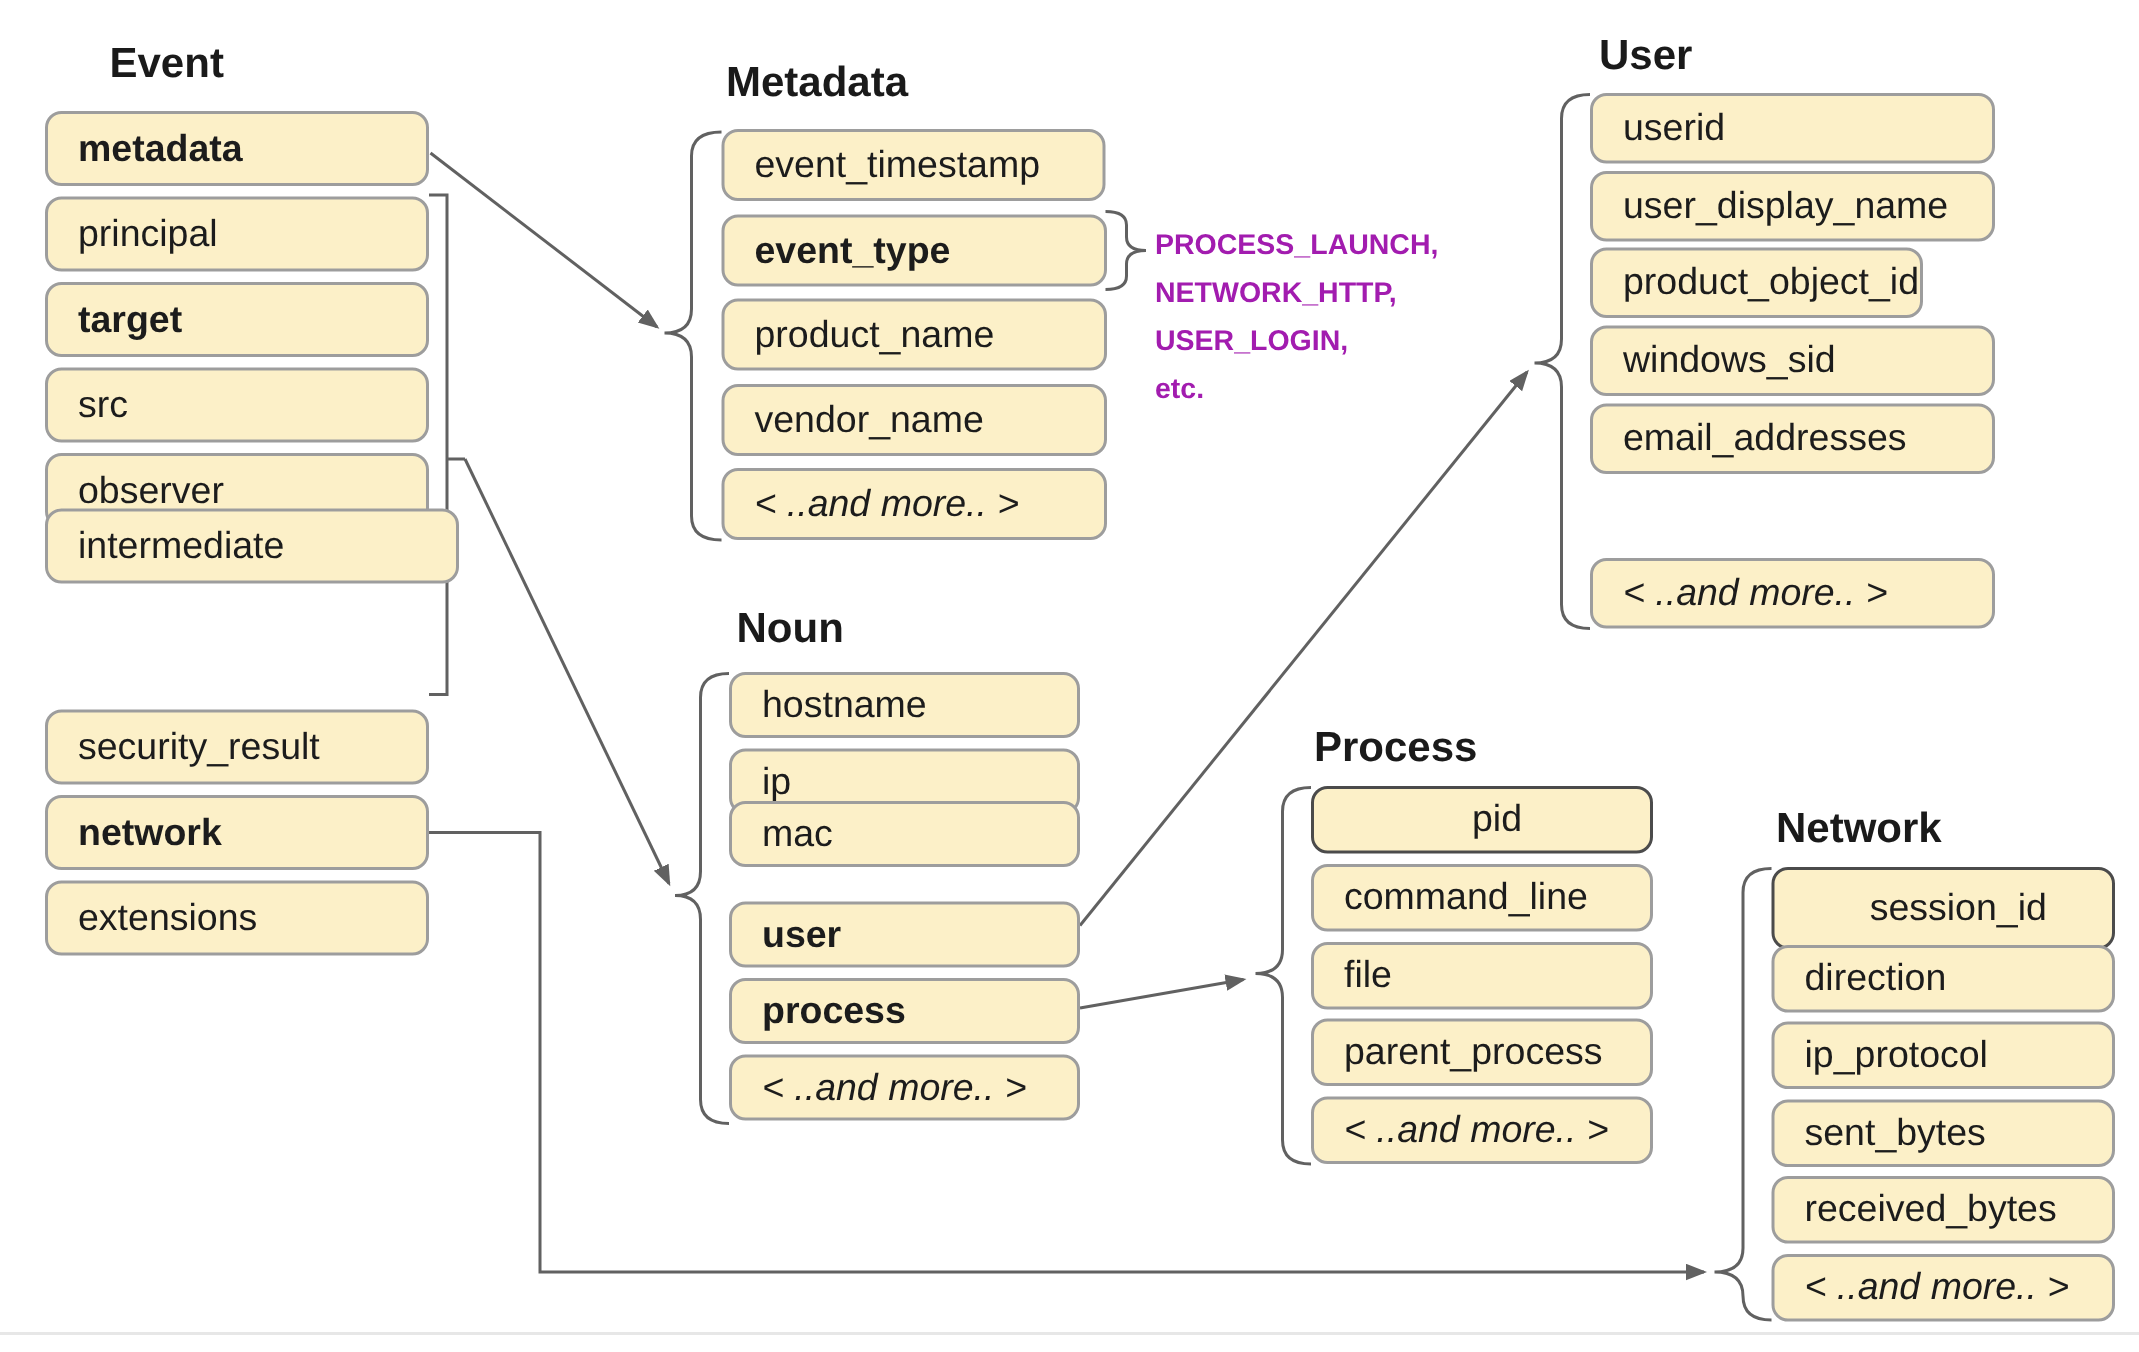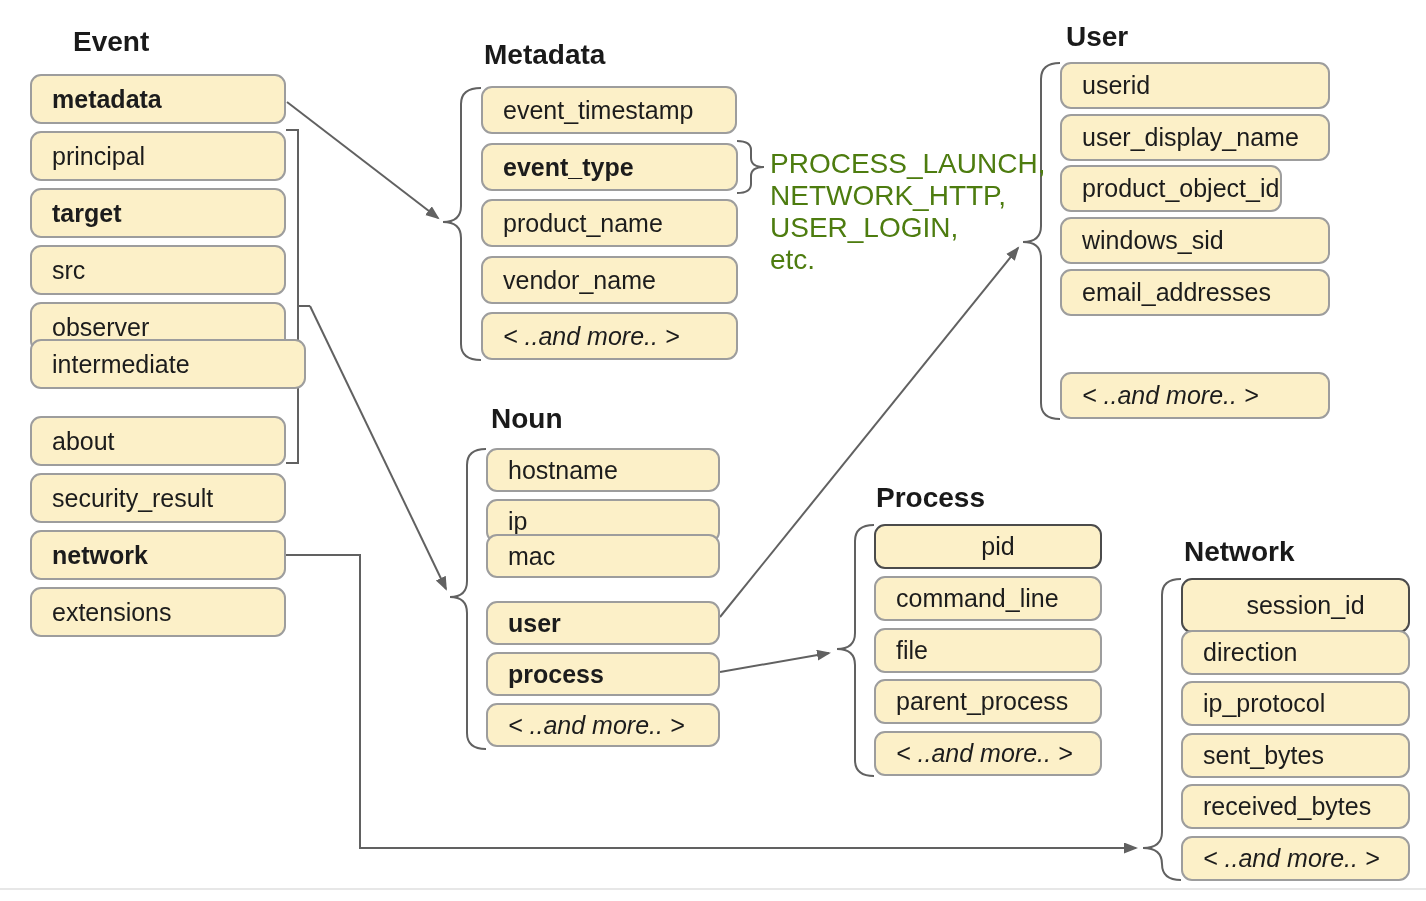--- a/index.html
+++ b/index.html
@@ -25,22 +25,23 @@
     display:flex;align-items:center;
     padding-left:20px;
     font-size:25px;color:#1c1c1c;
     white-space:nowrap;
   }
   .field-box.bold{font-weight:bold;}
   .field-box.italic{font-style:italic;}
   .field-box.dark{border-color:var(--box-border-dark,#4b4b4b);justify-content:center;}
   #annotation{
     position:absolute;z-index:2;
-    font-size:28px;color:#4d7c0f;line-height:32px;
+    font-size:19px;color:#a21caf;line-height:32px;
     white-space:nowrap;
+    font-weight:bold;
   }
   #bottom-divider{
     position:absolute;left:0;top:888px;width:1426px;height:2px;
     background:#e7e7e7;z-index:0;
   }
 </style>
 </head>
 <body>
 
 <div id="canvas" style="--bg: #ffffff; --box-fill: #fcf0c8; --box-border: #9d9d9d; --box-border-dark: #4b4b4b;">
@@ -81,23 +82,20 @@
       <span>target</span>
     </div>
     <div class="field-box" style="left: 30px; top: 245px; width: 256px; height: 50px;">
       <span>src</span>
     </div>
     <div class="field-box" style="left: 30px; top: 302px; width: 256px; height: 50px;">
       <span>observer</span>
     </div>
     <div class="field-box" style="left: 30px; top: 339px; width: 276px; height: 50px;">
       <span>intermediate</span>
-    </div>
-    <div class="field-box" style="left: 30px; top: 416px; width: 256px; height: 50px;">
-      <span>about</span>
     </div>
     <div class="field-box" style="left: 30px; top: 473px; width: 256px; height: 50px;">
       <span>security_result</span>
     </div>
     <div class="field-box bold" style="left: 30px; top: 530px; width: 256px; height: 50px;">
       <span>network</span>
     </div>
     <div class="field-box" style="left: 30px; top: 587px; width: 256px; height: 50px;">
       <span>extensions</span>
     </div>

